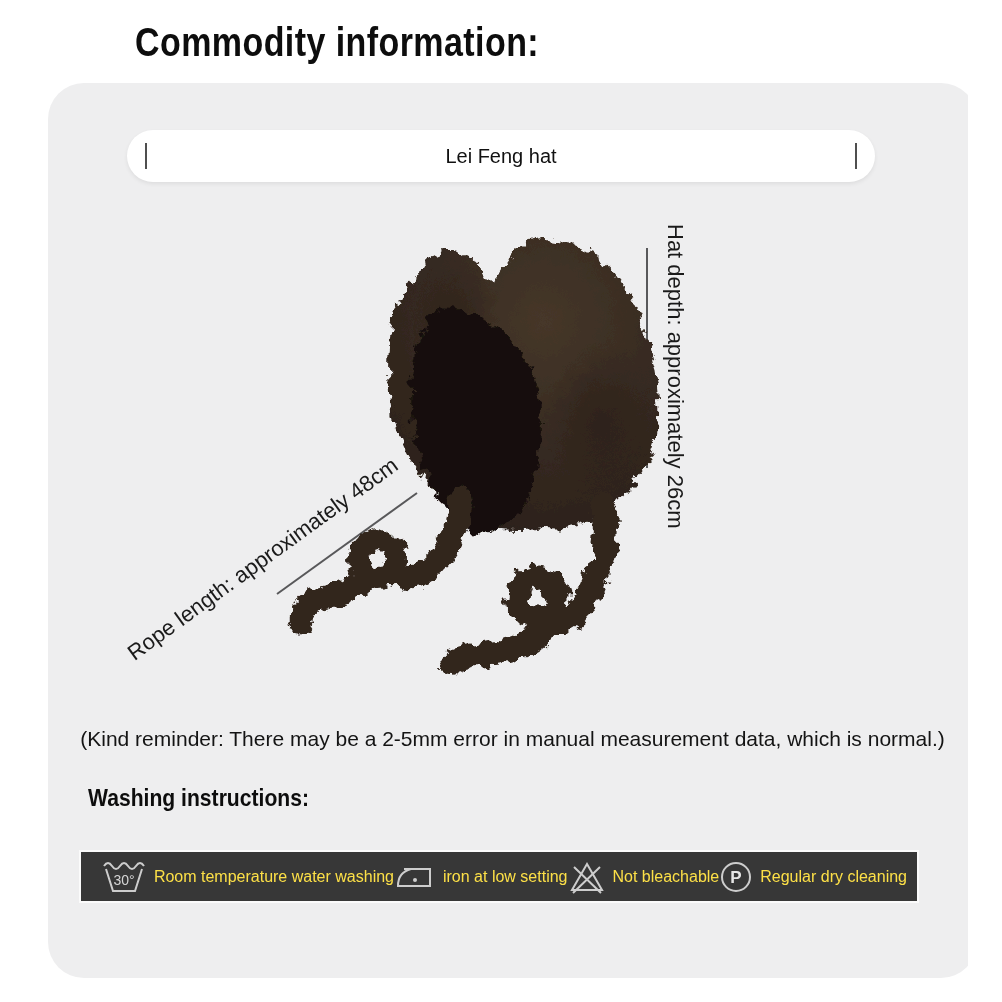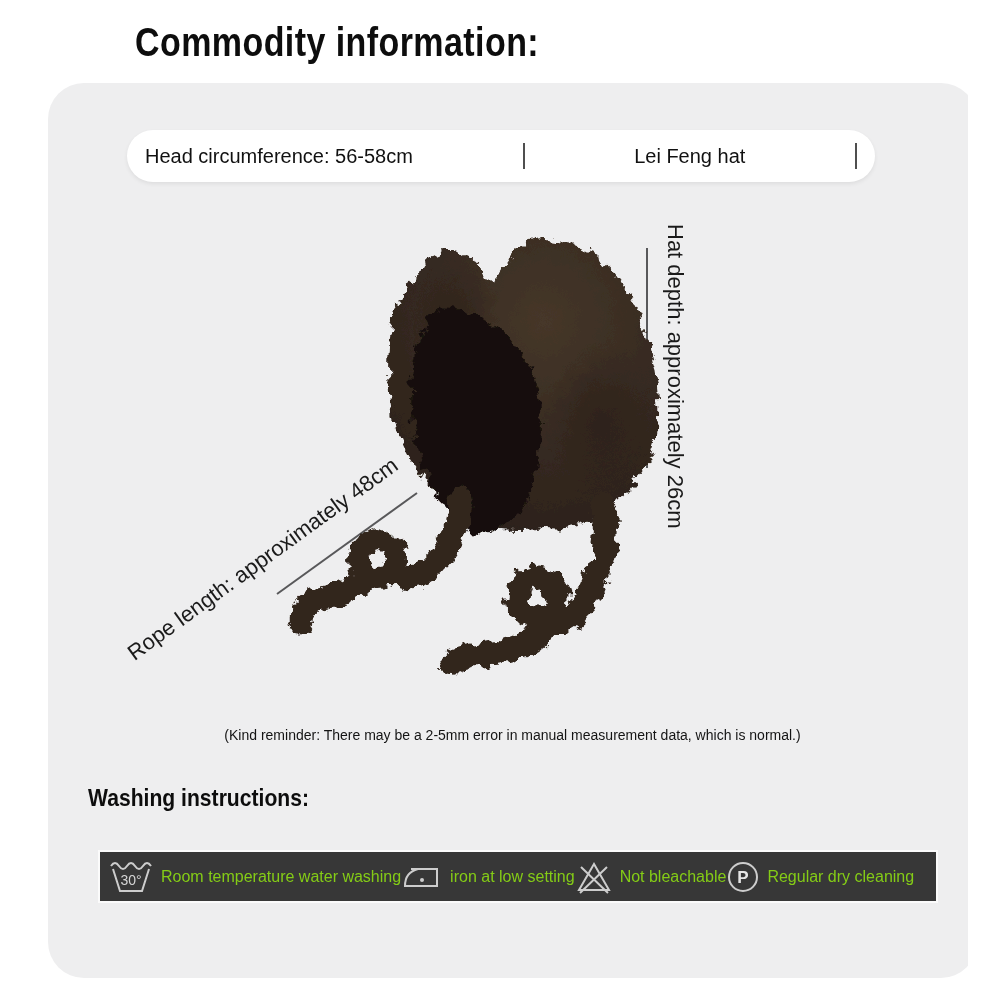--- a/index.html
+++ b/index.html
@@ -11,41 +11,40 @@
   .spec-pill{position:absolute;left:127px;top:130px;width:748px;height:52px;background:#ffffff;border-radius:26px;
              display:flex;align-items:center;justify-content:space-between;padding:0 18px;box-sizing:border-box;
              font-size:20px;color:#111;box-shadow:0 2px 4px rgba(0,0,0,0.07);white-space:nowrap;}
   .spec-divider{width:2px;height:26px;background:#4f4f4f;}
   .photo-svg{position:absolute;left:0;top:0;width:1002px;height:1002px;pointer-events:none;}
   .hat-depth-label{position:absolute;left:688px;top:224px;transform:rotate(90deg);transform-origin:0 0;
                    font-size:22px;line-height:26px;color:#1a1a1a;white-space:nowrap;}
   .rope-length-label{position:absolute;left:138px;top:640px;height:26px;line-height:26px;
                      transform:rotate(-36deg);transform-origin:0 100%;
                      font-size:22px;color:#1a1a1a;white-space:nowrap;}
-  .reminder{position:absolute;left:48px;top:727px;width:929px;text-align:center;font-size:14px;color:#141414;}
+  .reminder{position:absolute;left:48px;top:727px;width:929px;text-align:center;font-size:21px;color:#141414;}
   .washing-heading{position:absolute;left:88px;top:784px;font-size:24px;font-weight:bold;color:#0d0d0d;
                    transform:scaleX(0.88);transform-origin:0 0;white-space:nowrap;}
-  .washing-bar{position:absolute;left:98px;top:850px;width:840px;height:53px;background:#373737;
+  .washing-bar{position:absolute;left:79px;top:850px;width:840px;height:53px;background:#373737;
                border:2px solid #fbfbfb;box-sizing:border-box;display:flex;align-items:center;
-               justify-content:flex-start;padding:0 10px 0 8px;color:#84cc16;font-size:16px;white-space:nowrap;}
+               justify-content:flex-end;padding:0 10px 0 8px;color:#fde047;font-size:16px;white-space:nowrap;}
   .wash-item{display:flex;align-items:center;}
   .wash-item svg{margin-right:7px;flex:none;}
   .wash-icon-stroke{stroke:#cdcdcd;stroke-width:2;fill:none;}
 </style>
 </head>
 <body>
 
 <div class="stage">
 
   <div class="page-title">Commodity information:</div>
 
   <div class="panel"></div>
 
   <div class="spec-pill">
-    <span>Head circumference: 56-58cm</span>
     <span class="spec-divider"></span>
     <span>Lei Feng hat</span>
     <span class="spec-divider"></span>
   </div>
 
   <svg class="photo-svg" viewBox="0 0 1002 1002">
     <defs>
       <filter id="fuzz" x="-25%" y="-25%" width="150%" height="150%">
         <feTurbulence type="fractalNoise" baseFrequency="0.085" numOctaves="4" seed="8" result="n"></feTurbulence>
         <feDisplacementMap in="SourceGraphic" in2="n" scale="16" xChannelSelector="R" yChannelSelector="G"></feDisplacementMap>

